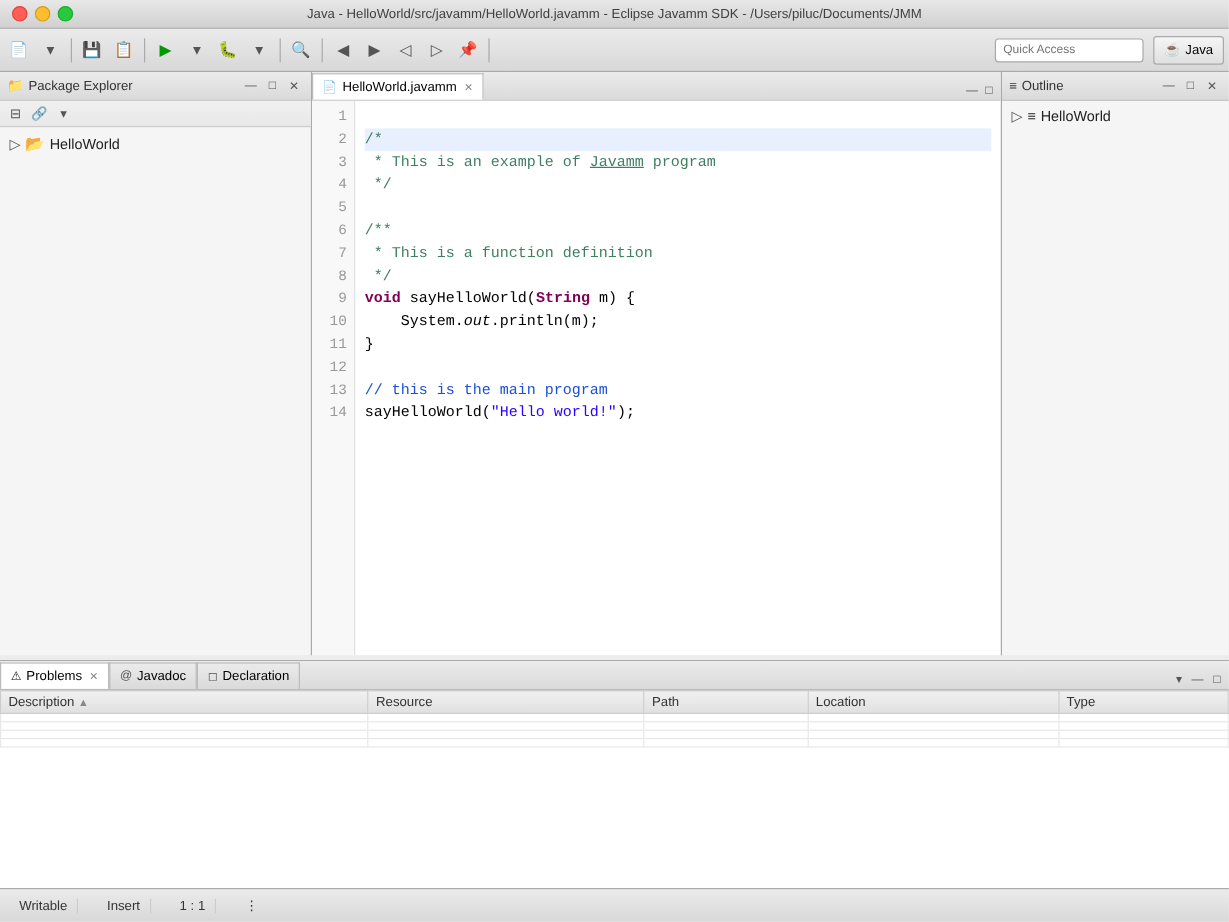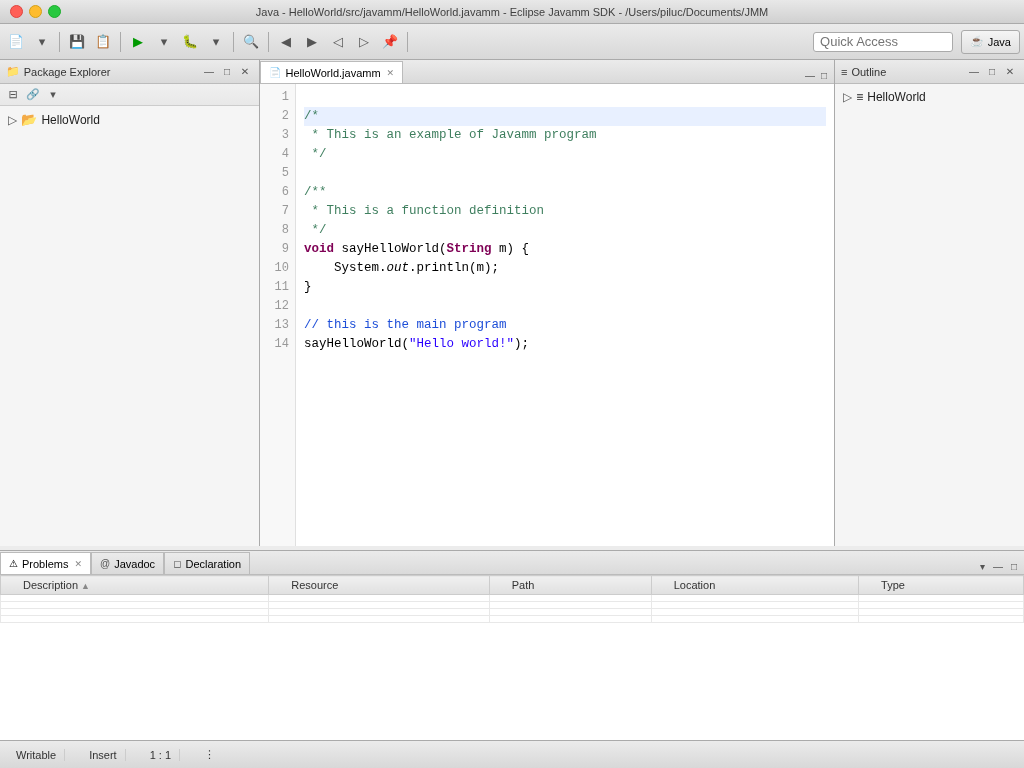--- a/index.html
+++ b/index.html
@@ -44,26 +44,26 @@
     .toolbar-btn {
       width: 24px; height: 24px; border-radius: 4px;
       display: flex; align-items: center; justify-content: center;
       cursor: pointer; font-size: 13px; color: #555;
       background: transparent; border: none;
     }
     .toolbar-separator { width: 1px; height: 20px; background: #AAAAAA; margin: 0 3px; }
     #quick-access {
       margin-left: auto;
       height: 20px;
-      width: 140px;
+      width: 124px;
       border: 1px solid #AAAAAA;
       border-radius: 3px;
       background: white;
       padding: 4px 6px;
-      font-size: 13px;
+      font-size: 10px;
       color: #888;
     }
     #java-perspective-btn {
       margin-left: 6px;
       height: 24px;
       border: 1px solid #AAAAAA;
       border-radius: 3px;
       background: linear-gradient(to bottom, #F5F5F5, #E0E0E0);
       padding: 0 8px;
       font-size: 11px;
@@ -229,21 +229,21 @@
     }
     .bottom-tab-icon { font-size: 10px; }
     #bottom-tab-controls { margin-left: auto; display: flex; align-items: center; padding-right: 4px; gap: 2px; }
     .bottom-ctrl-btn { font-size: 10px; color: #555; cursor: pointer; padding: 2px 3px; }
     #problems-content { flex: 1; overflow: auto; }
     #problems-header { padding: 4px 8px; font-size: 11px; color: #555; border-bottom: 1px solid #E0E0E0; }
     #problems-table { width: 100%; border-collapse: collapse; font-size: 11px; }
     #problems-table th {
       background: linear-gradient(to bottom, #F0F0F0, #E0E0E0);
       border: 1px solid #CCCCCC;
-      padding: 3px 22px;
+      padding: 3px 6px;
       text-align: left;
       font-weight: normal;
       color: #333;
       cursor: pointer;
     }
     #problems-table td { border: 1px solid #E8E8E8; padding: 3px 6px; }
     .sort-icon { font-size: 9px; color: #888; }
 
     
     #statusbar {
@@ -355,21 +355,21 @@
         <span class="line-num">8</span>
         <span class="line-num">9</span>
         <span class="line-num">10</span>
         <span class="line-num">11</span>
         <span class="line-num">12</span>
         <span class="line-num">13</span>
         <span class="line-num">14</span>
       </div>
       <div id="code-content" contenteditable="false" style="">
 <span class="line-highlight"><span class="c-comment">/*</span>
-</span><span><span class="c-comment"> * This is an example of <span style="margin-top:44px;">Javamm</span> program</span>
+</span><span><span class="c-comment"> * This is an example of <span style="text-decoration:underline;margin-top:44px;">Javamm</span> program</span>
 </span><span><span class="c-comment"> */</span>
 </span><span>
 </span><span><span class="c-comment">/**</span>
 </span><span><span class="c-comment"> * This is a function definition</span>
 </span><span><span class="c-comment"> */</span>
 </span><span><span class="c-keyword">void</span> <span class="c-normal">sayHelloWorld(</span><span class="c-keyword">String</span><span class="c-normal"> m) {</span>
 </span><span>    <span class="c-normal">System.</span><span style="font-style:italic; color:#000;">out</span><span class="c-normal">.println(m);</span>
 </span><span><span class="c-normal">}</span>
 </span><span>
 </span><span><span class="c-comment-inline">// this is the main program</span>

